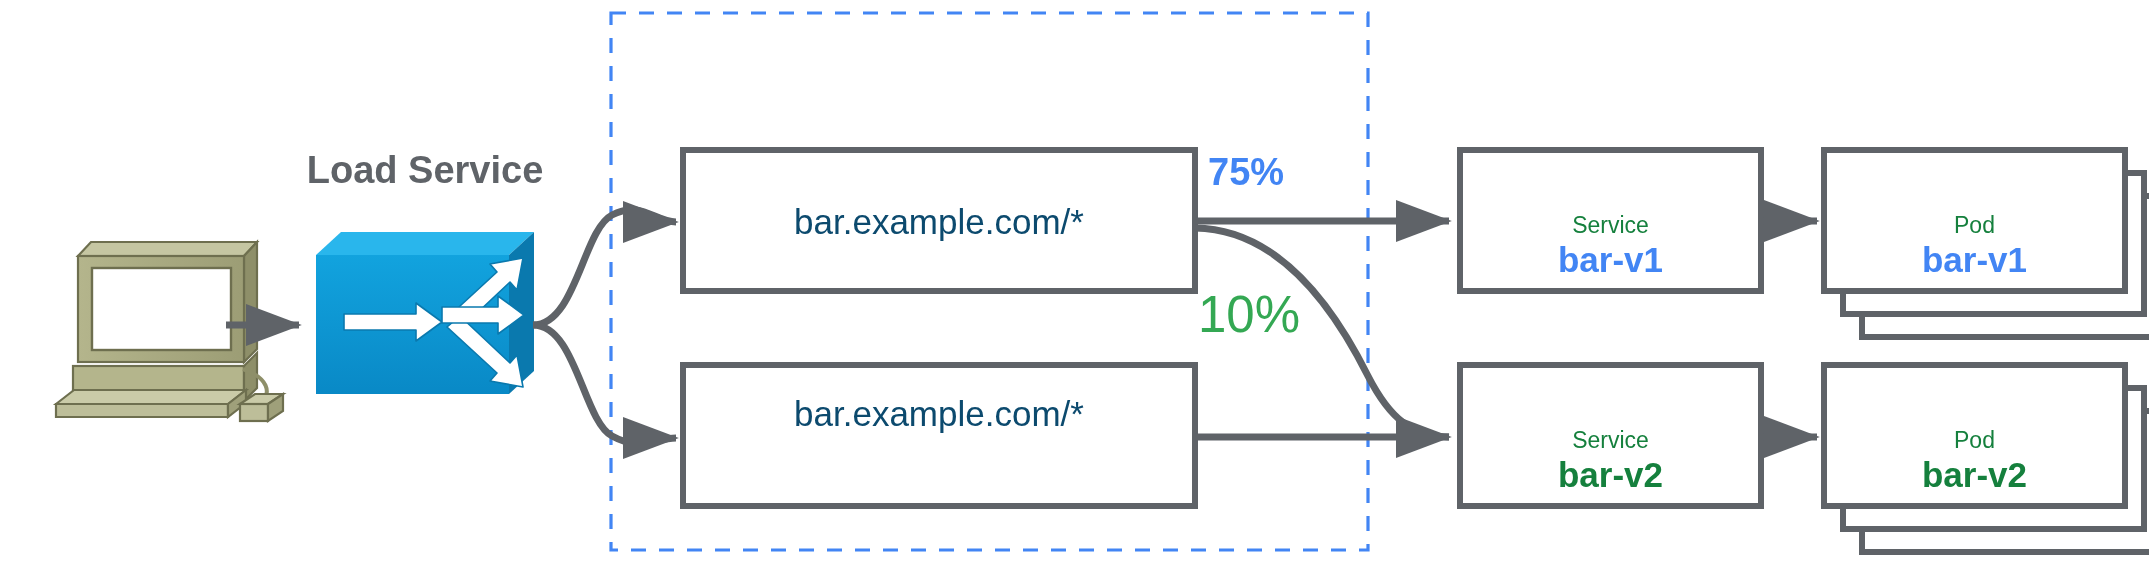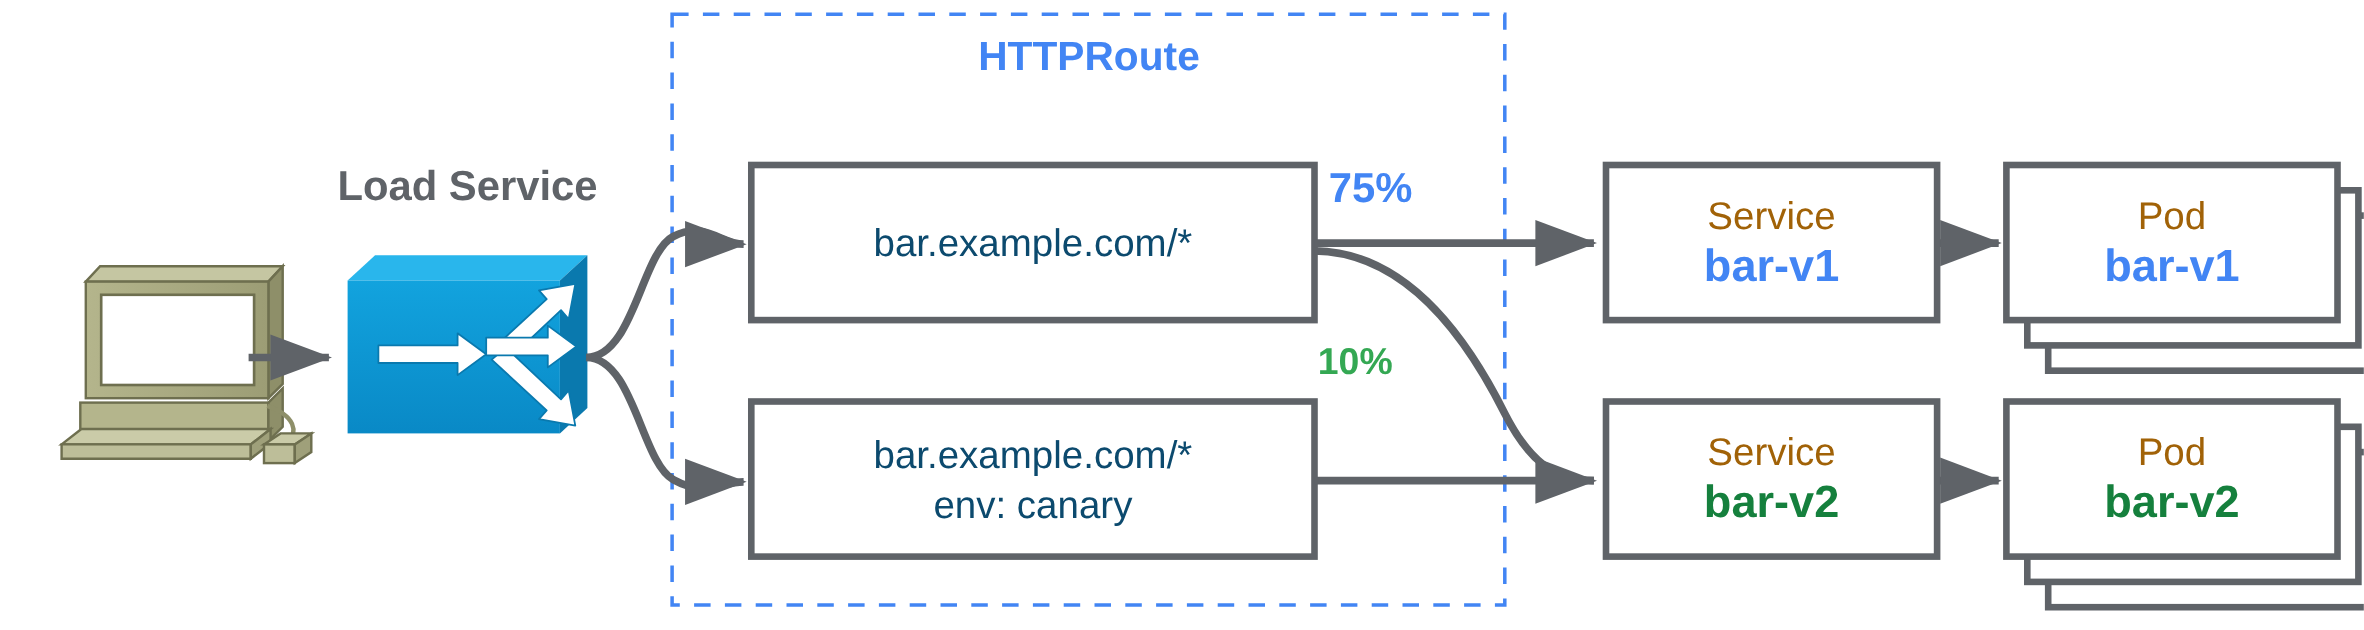--- a/index.html
+++ b/index.html
@@ -46,32 +46,32 @@
     font-weight: normal;
     color: #0c4a6e;
     line-height: 1.32;
   }
   .lbl-pct-blue {
     font-size: 38px;
     font-weight: bold;
     color: #4285f4;
   }
   .lbl-pct-green {
-    font-size: 34px;
-    font-weight: bold;
+    font-size: 51px;
+    font-weight: normal;
     color: #34a853;
-    margin-top: 24px;
   }
   .node-title {
+    font-size: 23px;
+    color: #15803d;
+    display: block;
+    margin-top: 36px;
+  }
+  .node-name {
     font-size: 35px;
-    color: #a16207;
-    display: block;
-  }
-  .node-name {
-    font-size: 41px;
     font-weight: bold;
     display: block;
   }
   .name-blue { color: #4285f4; }
   .name-green { color: #15803d; }
 </style>
 </head>
 <body>
 
 <div id="canvas">
@@ -157,30 +157,29 @@
     <g>
       <rect x="1862" y="411" width="301" height="141" fill="#ffffff" stroke="#5f6368" stroke-width="6"></rect>
       <rect x="1843" y="388" width="301" height="141" fill="#ffffff" stroke="#5f6368" stroke-width="6"></rect>
       <rect x="1824" y="365" width="301" height="141" fill="#ffffff" stroke="#5f6368" stroke-width="6"></rect>
     </g>
   </svg>
 
   <div class="lbl lbl-lb" style="left:265px; top:148px; width:320px;">Load Service</div>
 
   <div class="lbl lbl-route-title" style="left:790px; top:28px; width:400px;">
-    <span>HTTPRoute</span><br>
+    <br>
   </div>
 
   <div class="lbl lbl-box" style="left:683px; top:199px; width:512px;">
     <span>bar.example.com/*</span>
   </div>
 
   <div class="lbl lbl-box" style="left:683px; top:391px; width:512px;">
     <span>bar.example.com/*</span><br>
-    <span>env: canary</span>
   </div>
 
   <div class="lbl lbl-pct-blue" style="left:1208px; top:150px; width:140px; text-align:left;">75%</div>
 
   <div class="lbl lbl-pct-green" style="left:1198px; top:285px; width:140px; text-align:left;">10%</div>
 
   <div class="lbl" style="left:1460px; top:176px; width:301px;">
     <span class="node-title">Service</span>
     <span class="node-name name-blue">bar-v1</span>
   </div>

